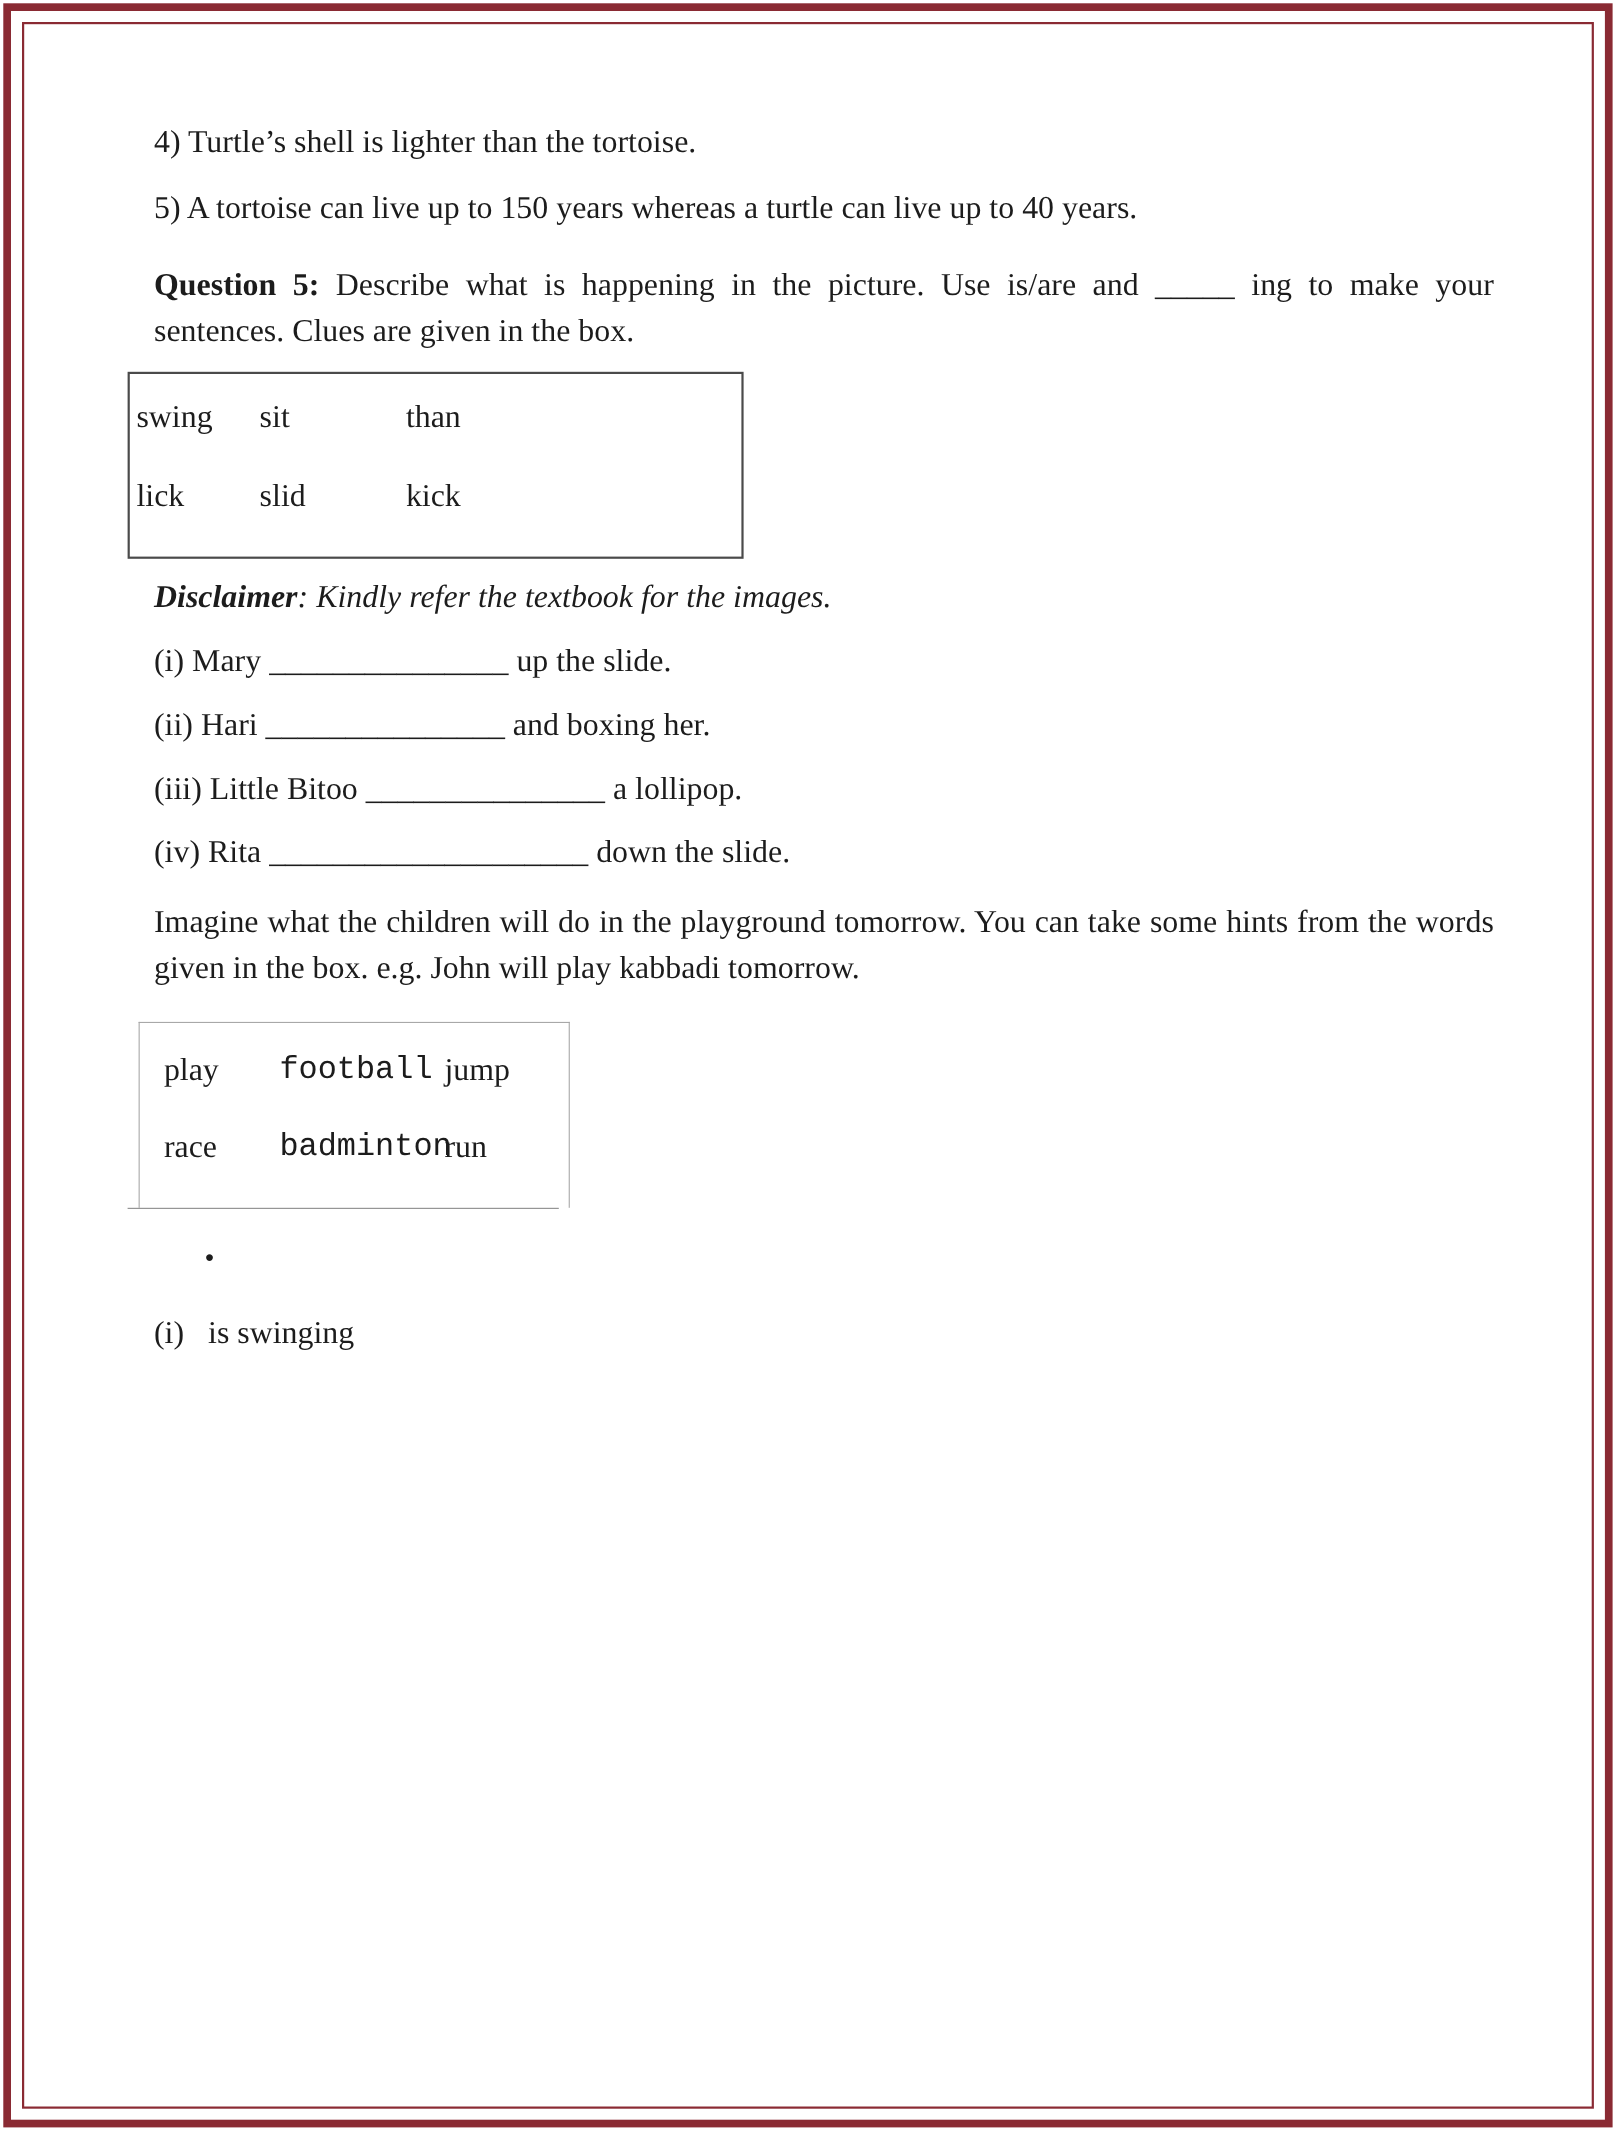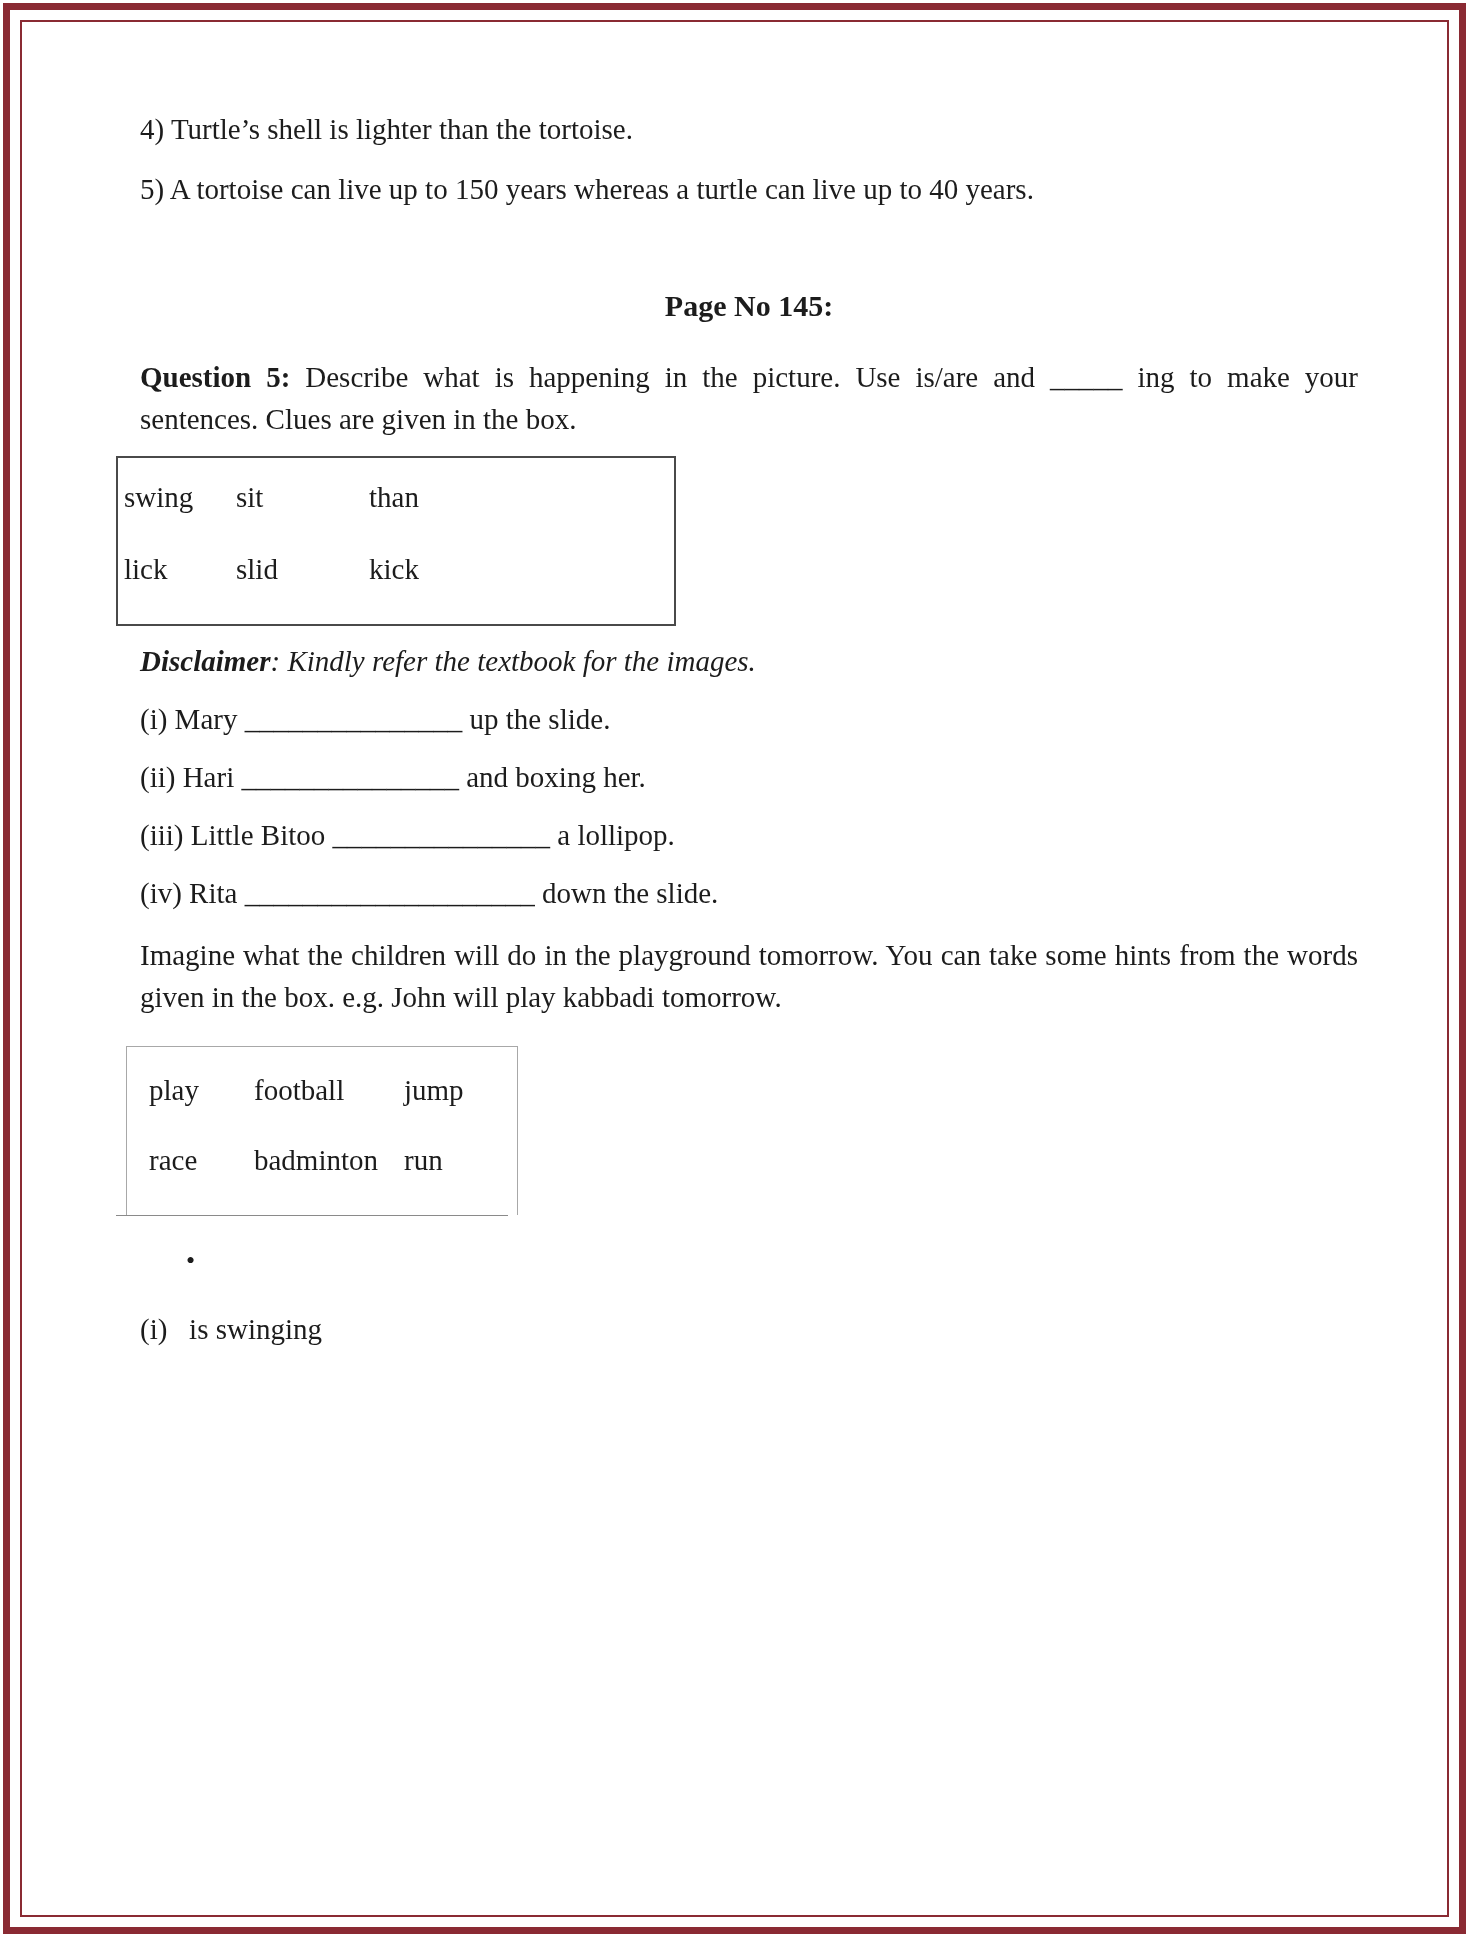--- a/index.html
+++ b/index.html
@@ -71,21 +71,21 @@
     margin-left: -14px;
     width: 392px;
     border: 1px solid #a8a8a8;
     border-bottom: none;
     padding: 16px 0 34px 22px;
     box-sizing: border-box;
   }
   .word-box-2 .wrow { display: flex; margin-top: 6px; }
   .word-box-2 .wrow + .wrow { margin-top: 28px; }
   .word-box-2 .c1 { width: 105px; }
-  .word-box-2 .c2 { width: 150px; }
+  .word-box-2 .c2 { width: 150px; font-family: Liberation Mono, monospace; }
   .box2-underline {
     width: 392px;
     margin-left: -24px;
     border-top: 1.5px solid #8a8a8a;
     height: 0;
   }
   .answer-label { margin-top: 10px; }
   .bullet-row {
     margin-top: 32px;
     margin-left: 46px;
@@ -102,21 +102,20 @@
 
 <div class="frame-outer"></div>
 <div class="frame-inner"></div>
 
 <div class="content">
 
   <p class="para">4) Turtle’s shell is lighter than the tortoise.</p>
 
   <p class="para mt-item">5) A tortoise can live up to 150 years whereas a turtle can live up to 40 years.</p>
 
-  <p class="page-heading">Page No 145:</p>
 
   <p class="question"><span class="q-label">Question 5:</span><span> Describe what is happening in the picture. Use is/are and _____ ing to make your sentences. Clues are given in the box.</span></p>
 
   <div class="word-box-1">
     <div class="wrow">
       <span class="c1">swing</span>
       <span class="c2">sit</span>
       <span class="c3">than</span>
     </div>
     <div class="wrow">

